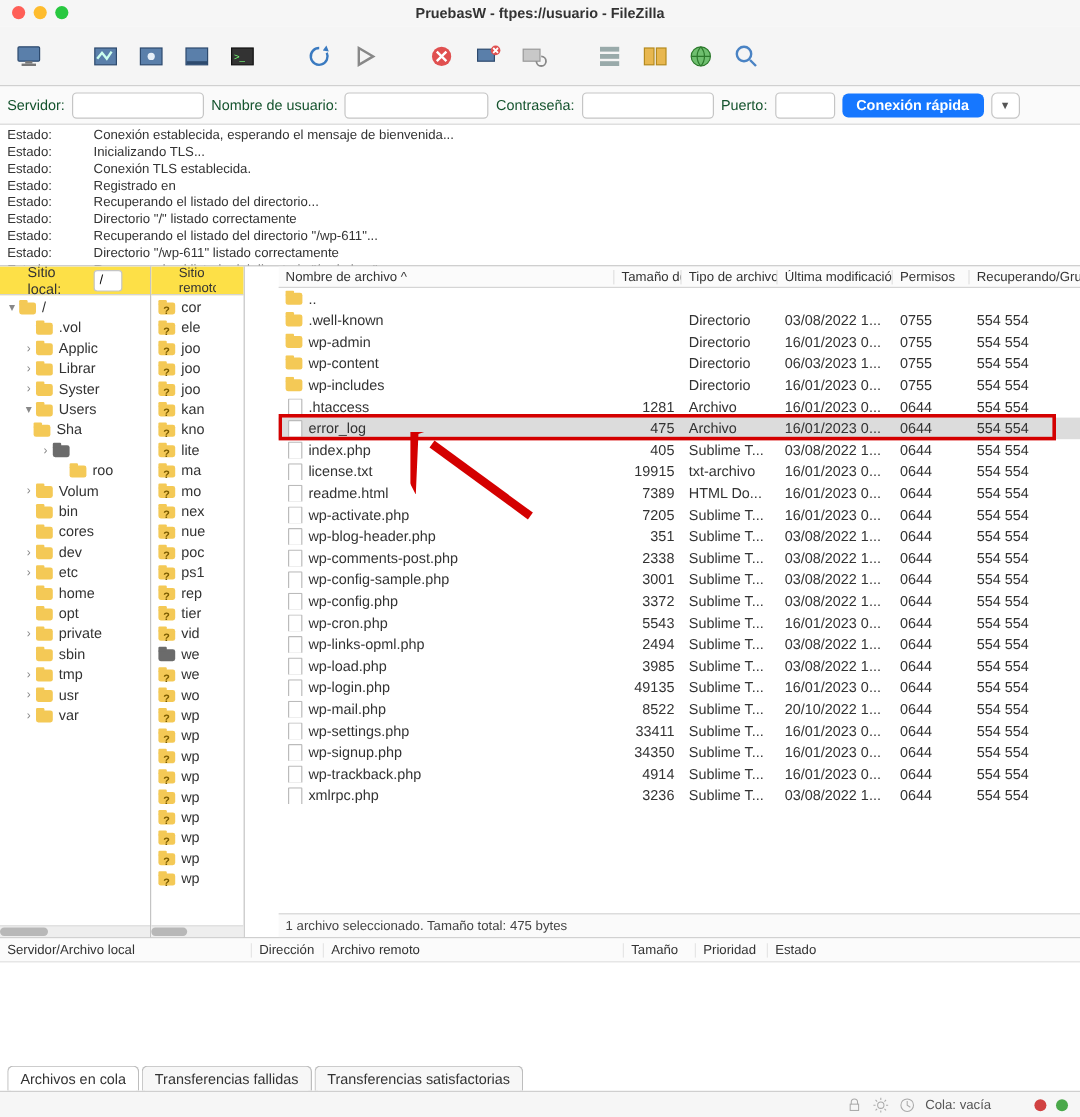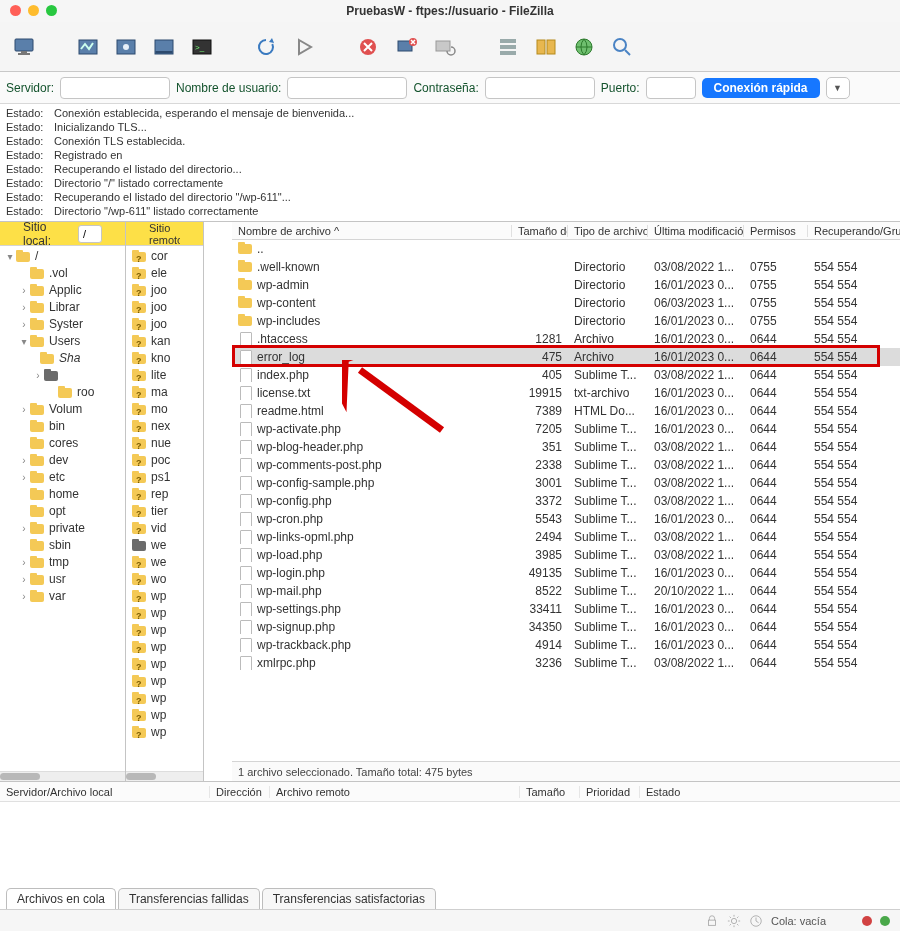--- a/index.html
+++ b/index.html
@@ -16,21 +16,21 @@
   .tgap { width: 20px; }
   
   .qc-bar { height: 32px; display: flex; align-items: center; gap: 6px; padding: 3px 6px; background: #fafafa; border-bottom: 1px solid #d8d8d8; font-size: 12px; }
   .qc-bar label { color: #14532d; }
   .qc-bar input { height: 22px; border: 1px solid #c5c5c5; border-radius: 4px; padding: 0 5px; font-size: 12px; }
   .qc-btn { background: #1677ff; color: #fff; border: none; border-radius: 5px; padding: 3px 12px; font-size: 12px; font-weight: 600; }
   .dd-btn { width: 24px; height: 22px; border: 1px solid #c5c5c5; border-radius: 5px; background: #fff; display: flex; align-items: center; justify-content: center; font-size: 9px; color: #555; }
   
   .log-pane { height: 118px; overflow: hidden; border-bottom: 1px solid #c4c4c4; padding: 2px 6px; line-height: 14px; font-size: 11px; }
   .log-line { display: flex; }
-  .log-line .k { width: 48px; color: #333; }
+  .log-line .k { width: 72px; color: #333; }
   .log-line .v { color: #333; }
   
   .main-row { display: flex; height: 560px; border-bottom: 1px solid #c4c4c4; }
   .col { border-right: 1px solid #c4c4c4; display: flex; flex-direction: column; overflow: hidden; }
   .col-local-tree { width: 126px; }
   .col-remote-tree { width: 78px; }
   .col-remote-list { flex: 1; margin-left: 28px; }
   .path-bar { height: 24px; display: flex; align-items: center; gap: 5px; padding: 0 23px; border-bottom: 1px solid #d4d4d4; background: #fde047; font-size: 12px; }
   .path-bar input { height: 18px; border: 1px solid #c5c5c5; border-radius: 3px; padding: 0 4px; font-size: 11px; }
   .tree { flex: 1; overflow: hidden; padding-top: 2px; font-size: 12px; line-height: 17px; white-space: nowrap; }
@@ -260,21 +260,21 @@
         <div class="tree-row" style="padding-left: 18px;">
           <span class="tw">›</span>
           <span class="folder-icon"></span>
           <span>Syster</span>
         </div>
         <div class="tree-row" style="padding-left: 18px;">
           <span class="tw">▾</span>
           <span class="folder-icon"></span>
           <span>Users</span>
         </div>
-        <div class="tree-row" style="padding-left: 28px; font-style: italic;">
+        <div class="tree-row" style="padding-left: 16px;">
           <span class="tw"></span>
           <span class="folder-icon"></span>
           <span>Sha</span>
         </div>
         <div class="tree-row" style="padding-left: 32px;">
           <span class="tw">›</span>
           <span class="folder-sel"></span>
           <span></span>
         </div>
         <div class="tree-row" style="padding-left: 46px;">

